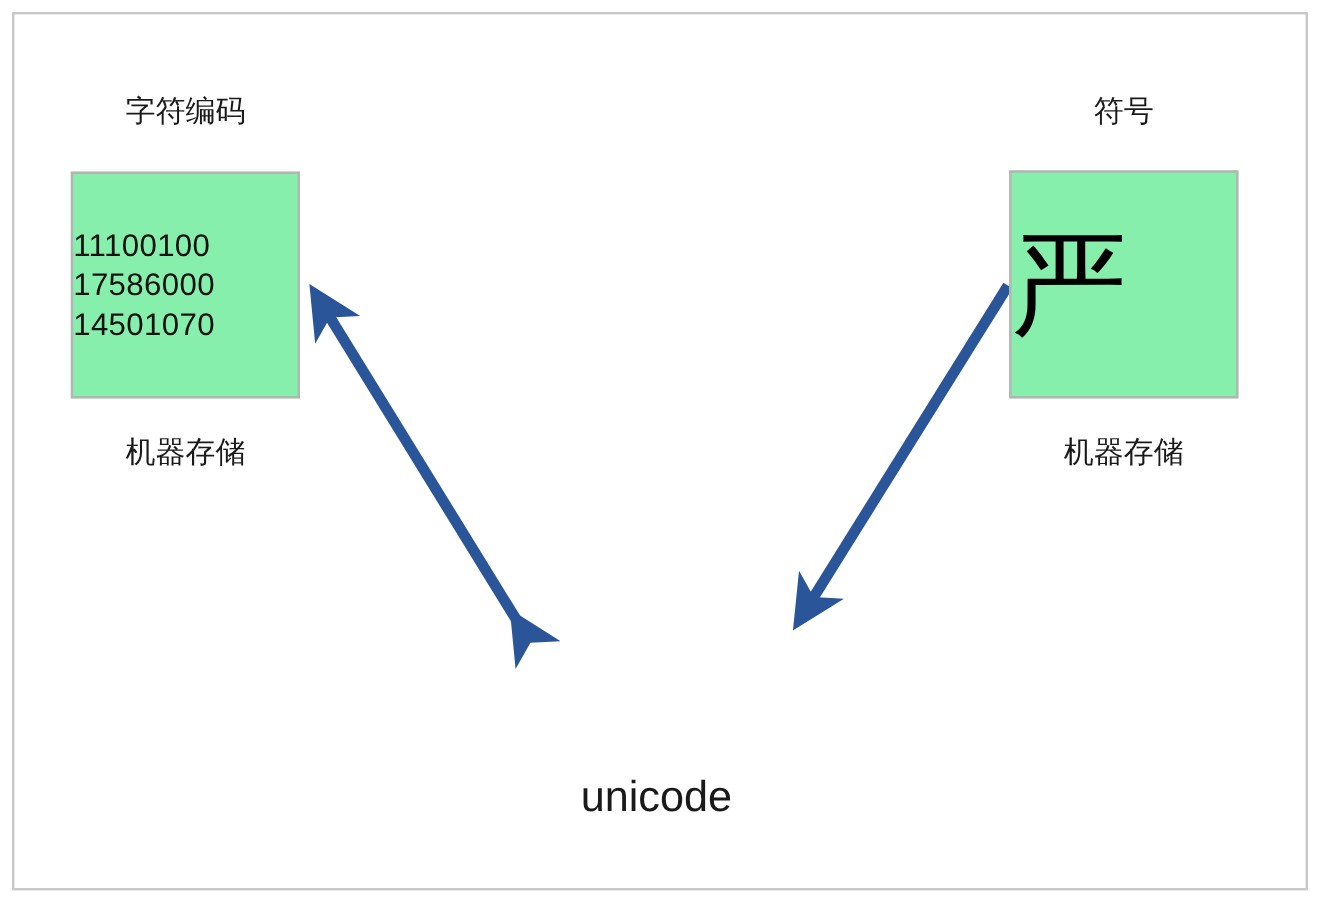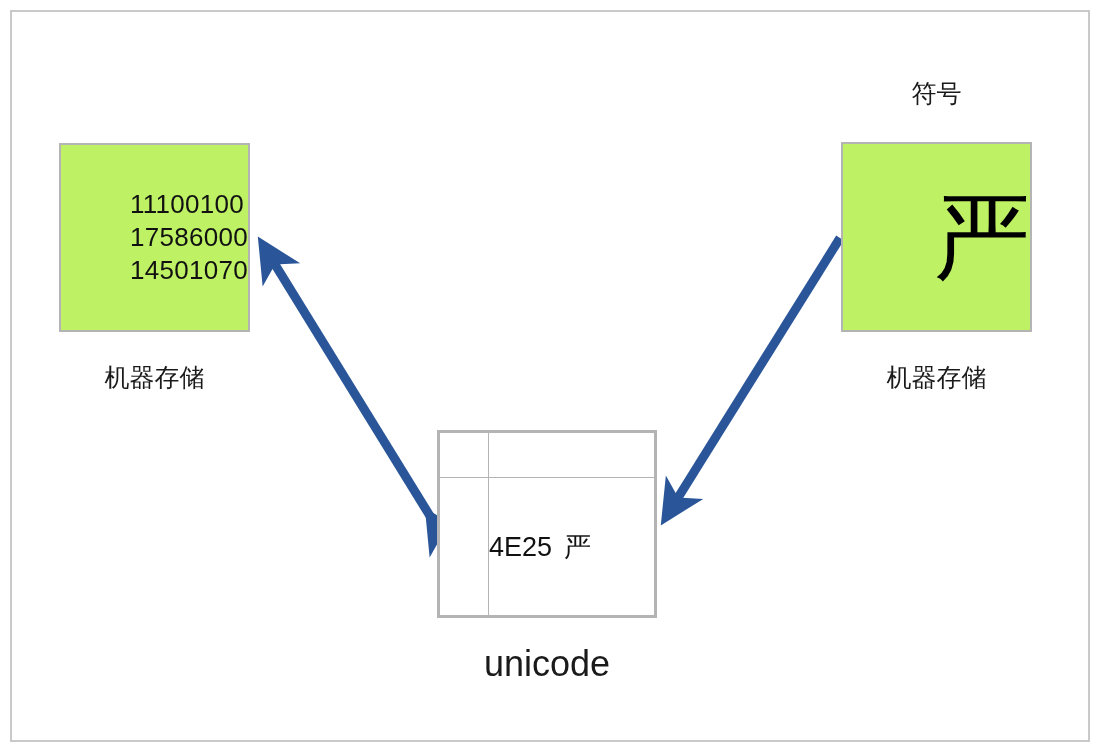--- a/index.html
+++ b/index.html
@@ -37,24 +37,24 @@
     top: 0;
     width: 1098px;
     height: 752px;
     pointer-events: none;
   }
 
   .node-box {
     position: absolute;
     border: 2px solid #b4b4b4;
     box-sizing: border-box;
-    background: #bef264;
+    background: #86efac;
     display: flex;
     align-items: center;
-    justify-content: flex-end;
+    justify-content: flex-start;
   }
 
   .caption {
     position: absolute;
     text-align: center;
     color: #1a1a1a;
     font-size: 25px;
     line-height: 1.15;
     white-space: nowrap;
     font-family: "Liberation Sans", "DejaVu Sans", sans-serif;
@@ -154,52 +154,37 @@
 
     <g>
       <line x1="430" y1="516" x2="263" y2="245" stroke="#2A5699" stroke-width="9" marker-start="url(#head-start)" marker-end="url(#head-end)"></line>
     </g>
 
     <g>
       <line x1="840" y1="238" x2="666" y2="517" stroke="#2A5699" stroke-width="9" marker-end="url(#head-end)"></line>
     </g>
   </svg>
 
+  <div class="caption" id="label-encoding-title">字符编码</div>
 
   <div class="node-box" id="encoding-box">
     <div id="binary-lines">
       <div>11100100</div>
       <div>17586000</div>
       <div>14501070</div>
     </div>
   </div>
 
   <div class="caption" id="label-symbol-title">符号</div>
 
   <div class="caption" id="label-encoding-sub">机器存储</div>
 
   <div class="node-box" id="symbol-box">
     <div id="symbol-glyph">严</div>
   </div>
 
   <div class="caption" id="label-symbol-sub">机器存储</div>
 
 
-  <div id="charset-table">
-    <table class="tbl">
-      <tbody>
-          <tr class="r-short">
-        <td class="c-narrow"></td>
-        <td></td>
-      </tr>
-      <tr>
-        <td class="c-narrow"></td>
-        <td id="cell-codepoint">
-          <span>4E25</span><span class="cp-char">严</span>
-        </td>
-      </tr>
-    </tbody>
-      </table>
-  </div>
 
   <div class="caption" id="label-charset-sub">unicode</div>
 
 </div>
 
 </body></html>

